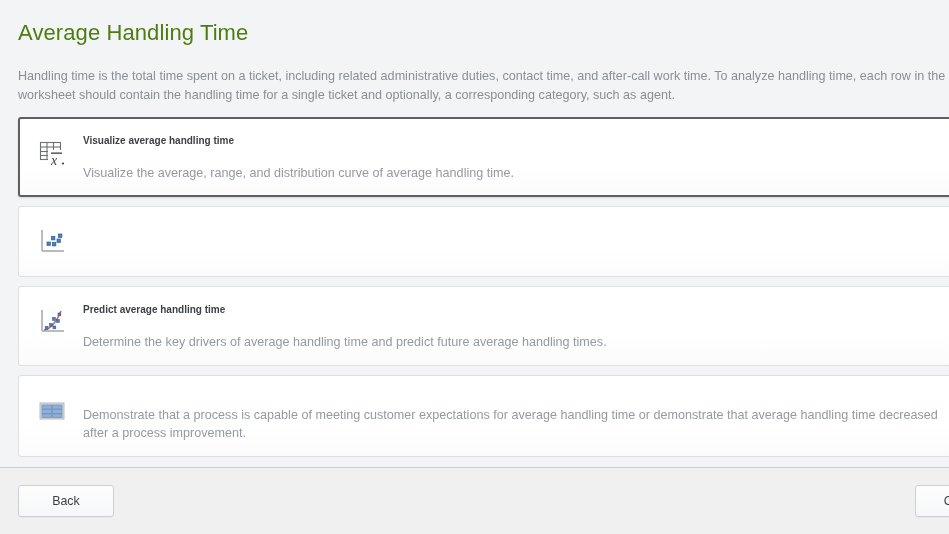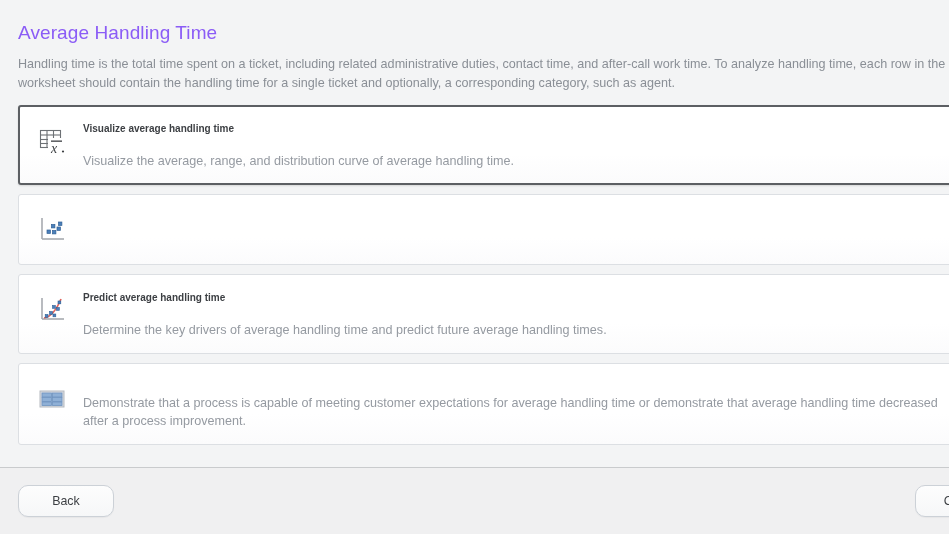--- a/index.html
+++ b/index.html
@@ -29,30 +29,30 @@
   
   .content-area {
     position: relative;
     flex: 1 1 auto;
     padding: 22px 0 0 0;
     overflow: hidden;
     background: #f3f4f5;
   }
 
   .page-title {
-    font-size: 19px;
+    font-size: 22px;
     font-weight: 400;
-    color: #8b5cf6;
+    color: #4d7c0f;
     letter-spacing: .1px;
     padding: 0 18px;
     line-height: 22px;
   }
 
   .page-description {
-    margin-top: 11px;
+    margin-top: 23px;
     padding: 0 18px;
     font-size: 12.6px;
     line-height: 18.5px;
     color: #8a8f96;
     white-space: pre;
   }
 
   
   .card-list {
     margin-top: 13px;
@@ -115,21 +115,21 @@
     display: flex;
     align-items: center;
     padding: 0 18px;
   }
 
   .btn {
     font-family: "Liberation Sans", sans-serif;
     font-size: 12.4px;
     height: 32px;
     min-width: 96px;
-    border-radius: 10px;
+    border-radius: 3px;
     cursor: pointer;
     display: inline-flex;
     align-items: center;
     justify-content: center;
   }
 
   .btn-secondary {
     background: linear-gradient(to bottom, #fdfdfd 0%, #f6f7f8 100%);
     border: 1px solid #ccd1d7;
     color: #3c3f43;

